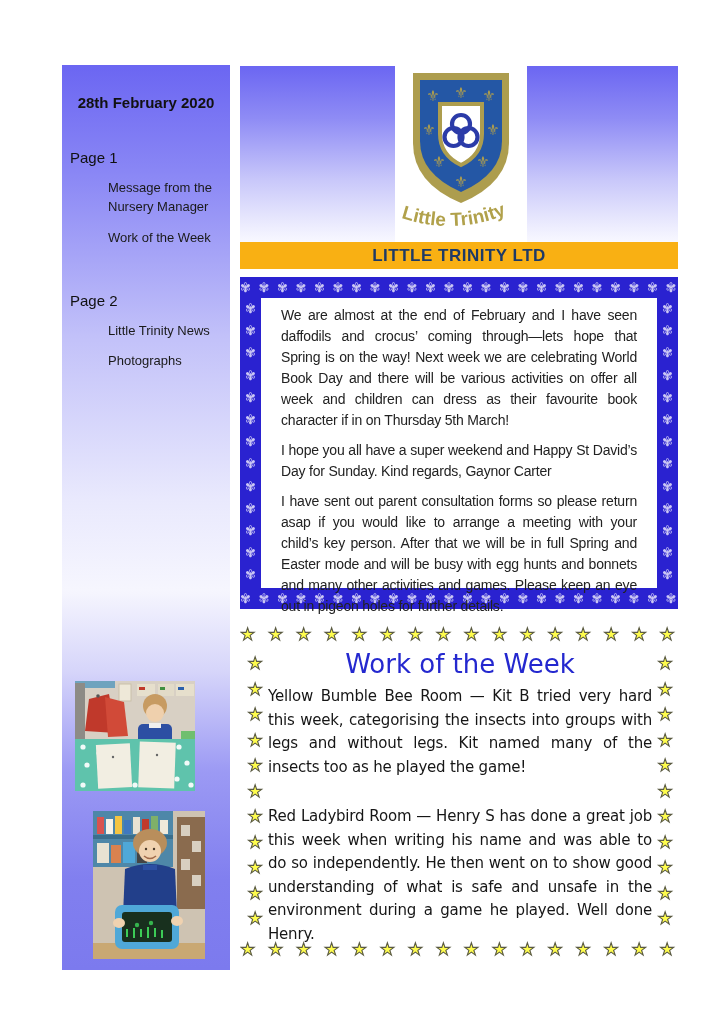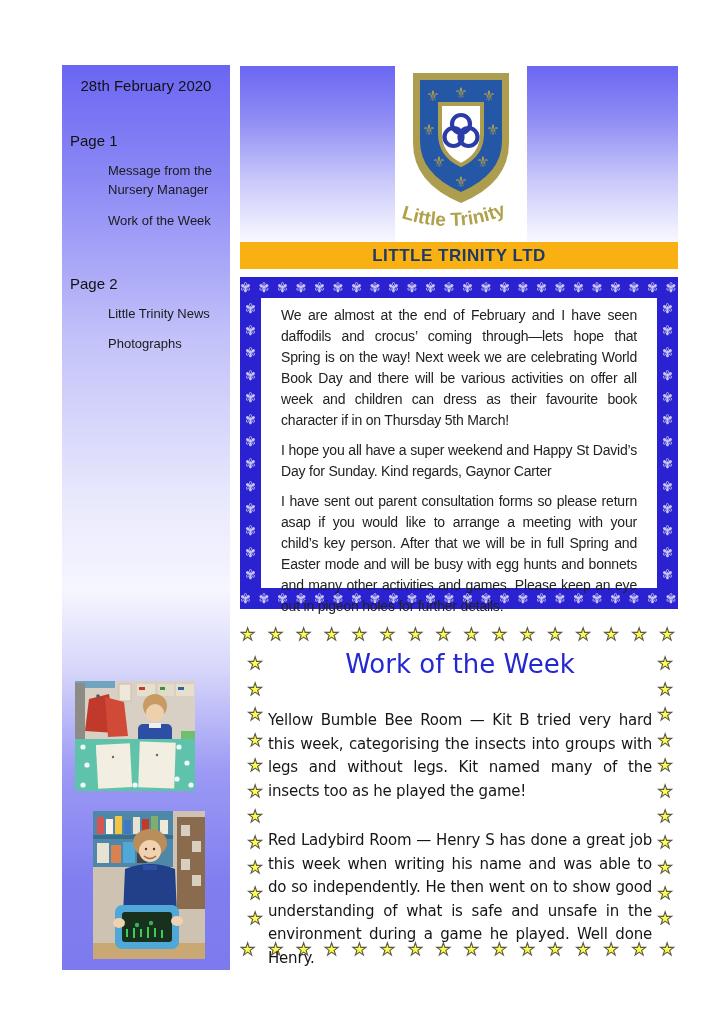--- a/index.html
+++ b/index.html
@@ -4,21 +4,21 @@
 <style>
   html,body{margin:0;padding:0;background:#ffffff;}
   .page{position:relative;width:724px;height:1024px;background:#ffffff;overflow:hidden;
         font-family:"Liberation Sans",sans-serif;color:#1a1a1a;}
 
   
   .sidebar{position:absolute;left:62px;top:65px;width:168px;height:905px;
     background:linear-gradient(180deg,#6b66f2 0%,#8a87f5 12%,#c2c1f9 30%,#e9e9fd 48%,
                #f6f6fe 58%,#d6d5fa 67%,#9c9af4 78%,#817fef 90%,#7c7aee 100%);}
   .issue-heading{padding-top:42px;text-align:center;font-weight:bold;font-size:15px;color:#111;}
-  .issue-date{margin-top:12px;text-align:center;font-weight:normal;font-size:15px;color:#111;}
+  .issue-date{margin-top:29px;text-align:center;font-weight:bold;font-size:15px;color:#111;}
   .toc{margin-top:38px;padding-left:8px;}
   .toc-section{margin-bottom:44px;}
   .toc-section.last{margin-bottom:0;}
   .page-label{font-weight:normal;font-size:15px;color:#111;}
   .toc-items{list-style:none;margin:13px 0 0 0;padding:0 6px 0 38px;}
   .toc-items li{font-size:13px;line-height:1.45;margin-bottom:12px;color:#1a1a1a;}
   .photo{position:absolute;overflow:hidden;}
   .photo1{left:13px;top:616px;width:120px;height:110px;}
   .photo2{left:31px;top:746px;width:112px;height:148px;}
   .photo svg{display:block;}
@@ -51,21 +51,21 @@
   .wotw{position:absolute;left:240px;top:621px;width:440px;height:343px;}
   .star{color:#fffd4d;-webkit-text-stroke:1.1px #5a5a42;}
   .star-row{position:absolute;left:0;width:440px;height:24px;line-height:24px;text-align:center;
     font-size:17px;letter-spacing:4px;white-space:nowrap;overflow:hidden;}
   .star-row.top{top:2px;} .star-row.bottom{bottom:2px;}
   .star-col{position:absolute;top:30px;width:26px;height:282px;text-align:center;font-size:17px;
     line-height:25.5px;white-space:pre-line;overflow:hidden;}
   .star-col.left{left:2px;} .star-col.right{right:2px;}
   .wotw-title{position:absolute;left:40px;right:40px;top:28px;text-align:center;
     font-family:"DejaVu Sans",sans-serif;font-size:26px;color:#2428cf;}
-  .wotw-body{position:absolute;left:28px;right:28px;top:88px;}
+  .wotw-body{position:absolute;left:28px;right:28px;top:64px;}
   .wotw-body p{margin:0 0 26px 0;font-family:"DejaVu Sans",sans-serif;font-size:15px;
     line-height:23.5px;text-align:justify;letter-spacing:-.2px;color:#161616;}
 </style>
 </head>
 <body>
 
 <div class="page">
 
   <div class="sidebar">
     <div class="issue-date">28th February 2020</div>

